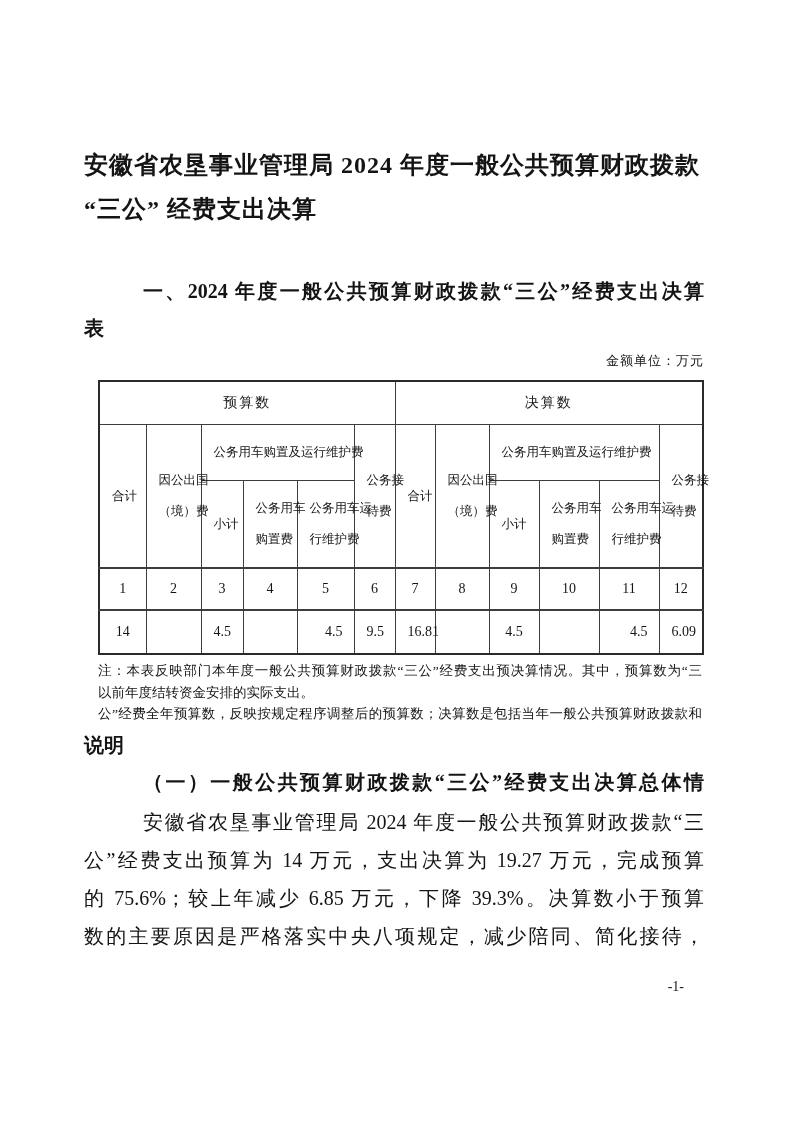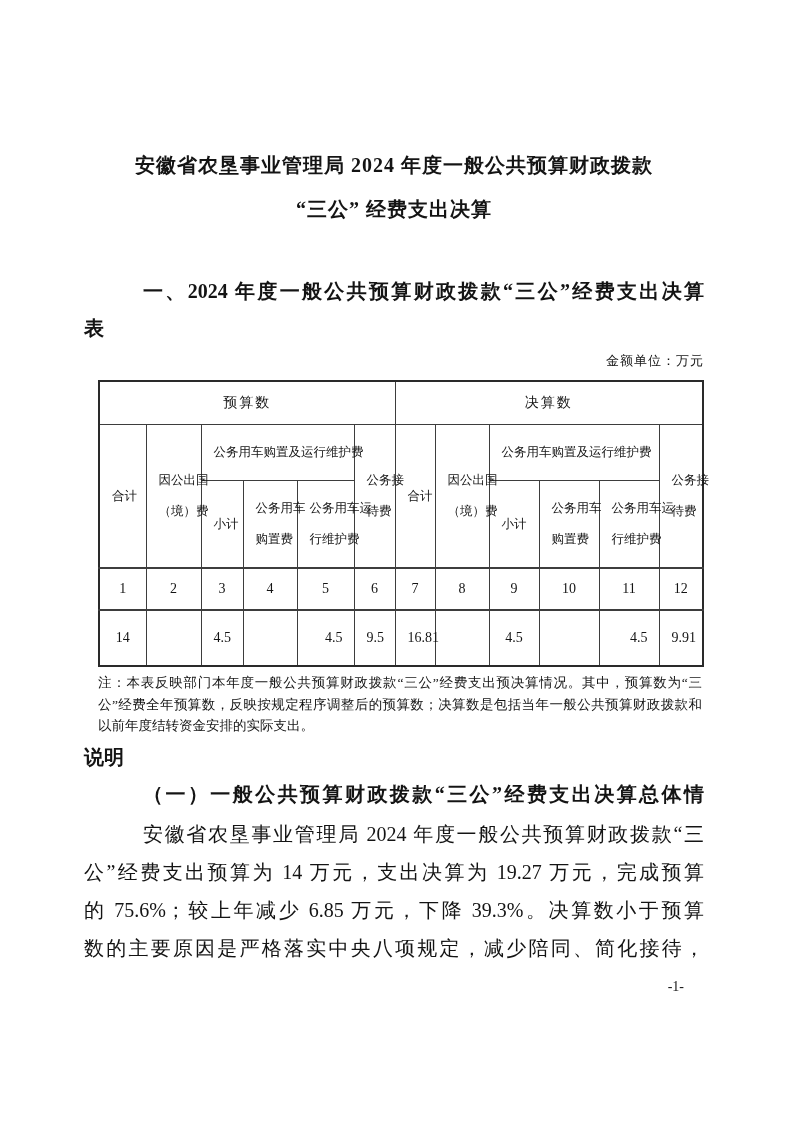--- a/index.html
+++ b/index.html
@@ -18,24 +18,24 @@
     overflow: hidden;
   }
   .content {
     position: absolute;
     left: 84px;
     top: 0;
     width: 620px;
     padding-top: 143px;
   }
   .doc-title {
-    font-size: 20px;
+    font-size: 24px;
     font-weight: bold;
     line-height: 44px;
-    text-align: center;
+    text-align: left;
     letter-spacing: 1px;
     font-family: Liberation Serif, serif;
   }
   .sec-heading {
     margin-top: 42px;
     font-size: 20px;
     font-weight: bold;
     line-height: 37px;
   }
   .sec-heading-2 { margin-top: 2px; }
@@ -71,21 +71,21 @@
     white-space: nowrap;
     overflow: visible;
   }
   tr.grp  { height: 36px; }
   tr.grp td { font-size: 14px; letter-spacing: 2px; }
   tr.h1   { height: 39px; }
   tr.h2   { height: 80px; }
   tr.h1 td, tr.h2 td { line-height: 31px; }
   tr.num  { height: 36px; }
   tr.num td { font-size: 14px; border-top-width: 2px; }
-  tr.val  { height: 56px; }
+  tr.val  { height: 44px; }
   tr.val td { font-size: 14px; border-top-width: 2px; }
   tr.val td.alr { text-align: right; padding-right: 11px; }
   .note {
     margin-top: 5px;
     margin-left: 14px;
     width: 604px;
     font-size: 13.5px;
     line-height: 21.5px;
   }
   .nline { text-align: justify; }
@@ -172,29 +172,29 @@
         <td></td>
         <td>4.5</td>
         <td></td>
         <td class="alr">4.5</td>
         <td>9.5</td>
         <td>16.81</td>
         <td></td>
         <td>4.5</td>
         <td></td>
         <td class="alr">4.5</td>
-        <td>9.91</td>
+        <td>6.09</td>
       </tr>
     </tbody>
       </table>
 
     <div class="note">
       <div class="nline just">注：本表反映部门本年度一般公共预算财政拨款“三公”经费支出预决算情况。其中，预算数为“三</div>
+      <div class="nline">以前年度结转资金安排的实际支出。</div>
       <div class="nline just">公”经费全年预算数，反映按规定程序调整后的预算数；决算数是包括当年一般公共预算财政拨款和</div>
-      <div class="nline">以前年度结转资金安排的实际支出。</div>
     </div>
 
     <div class="sec-heading sec-heading-2">
       <div class="line">说明</div>
     </div>
 
     <div class="sec-heading sub-heading">
       <div class="line just ind">（一）一般公共预算财政拨款“三公”经费支出决算总体情</div>
     </div>
 

